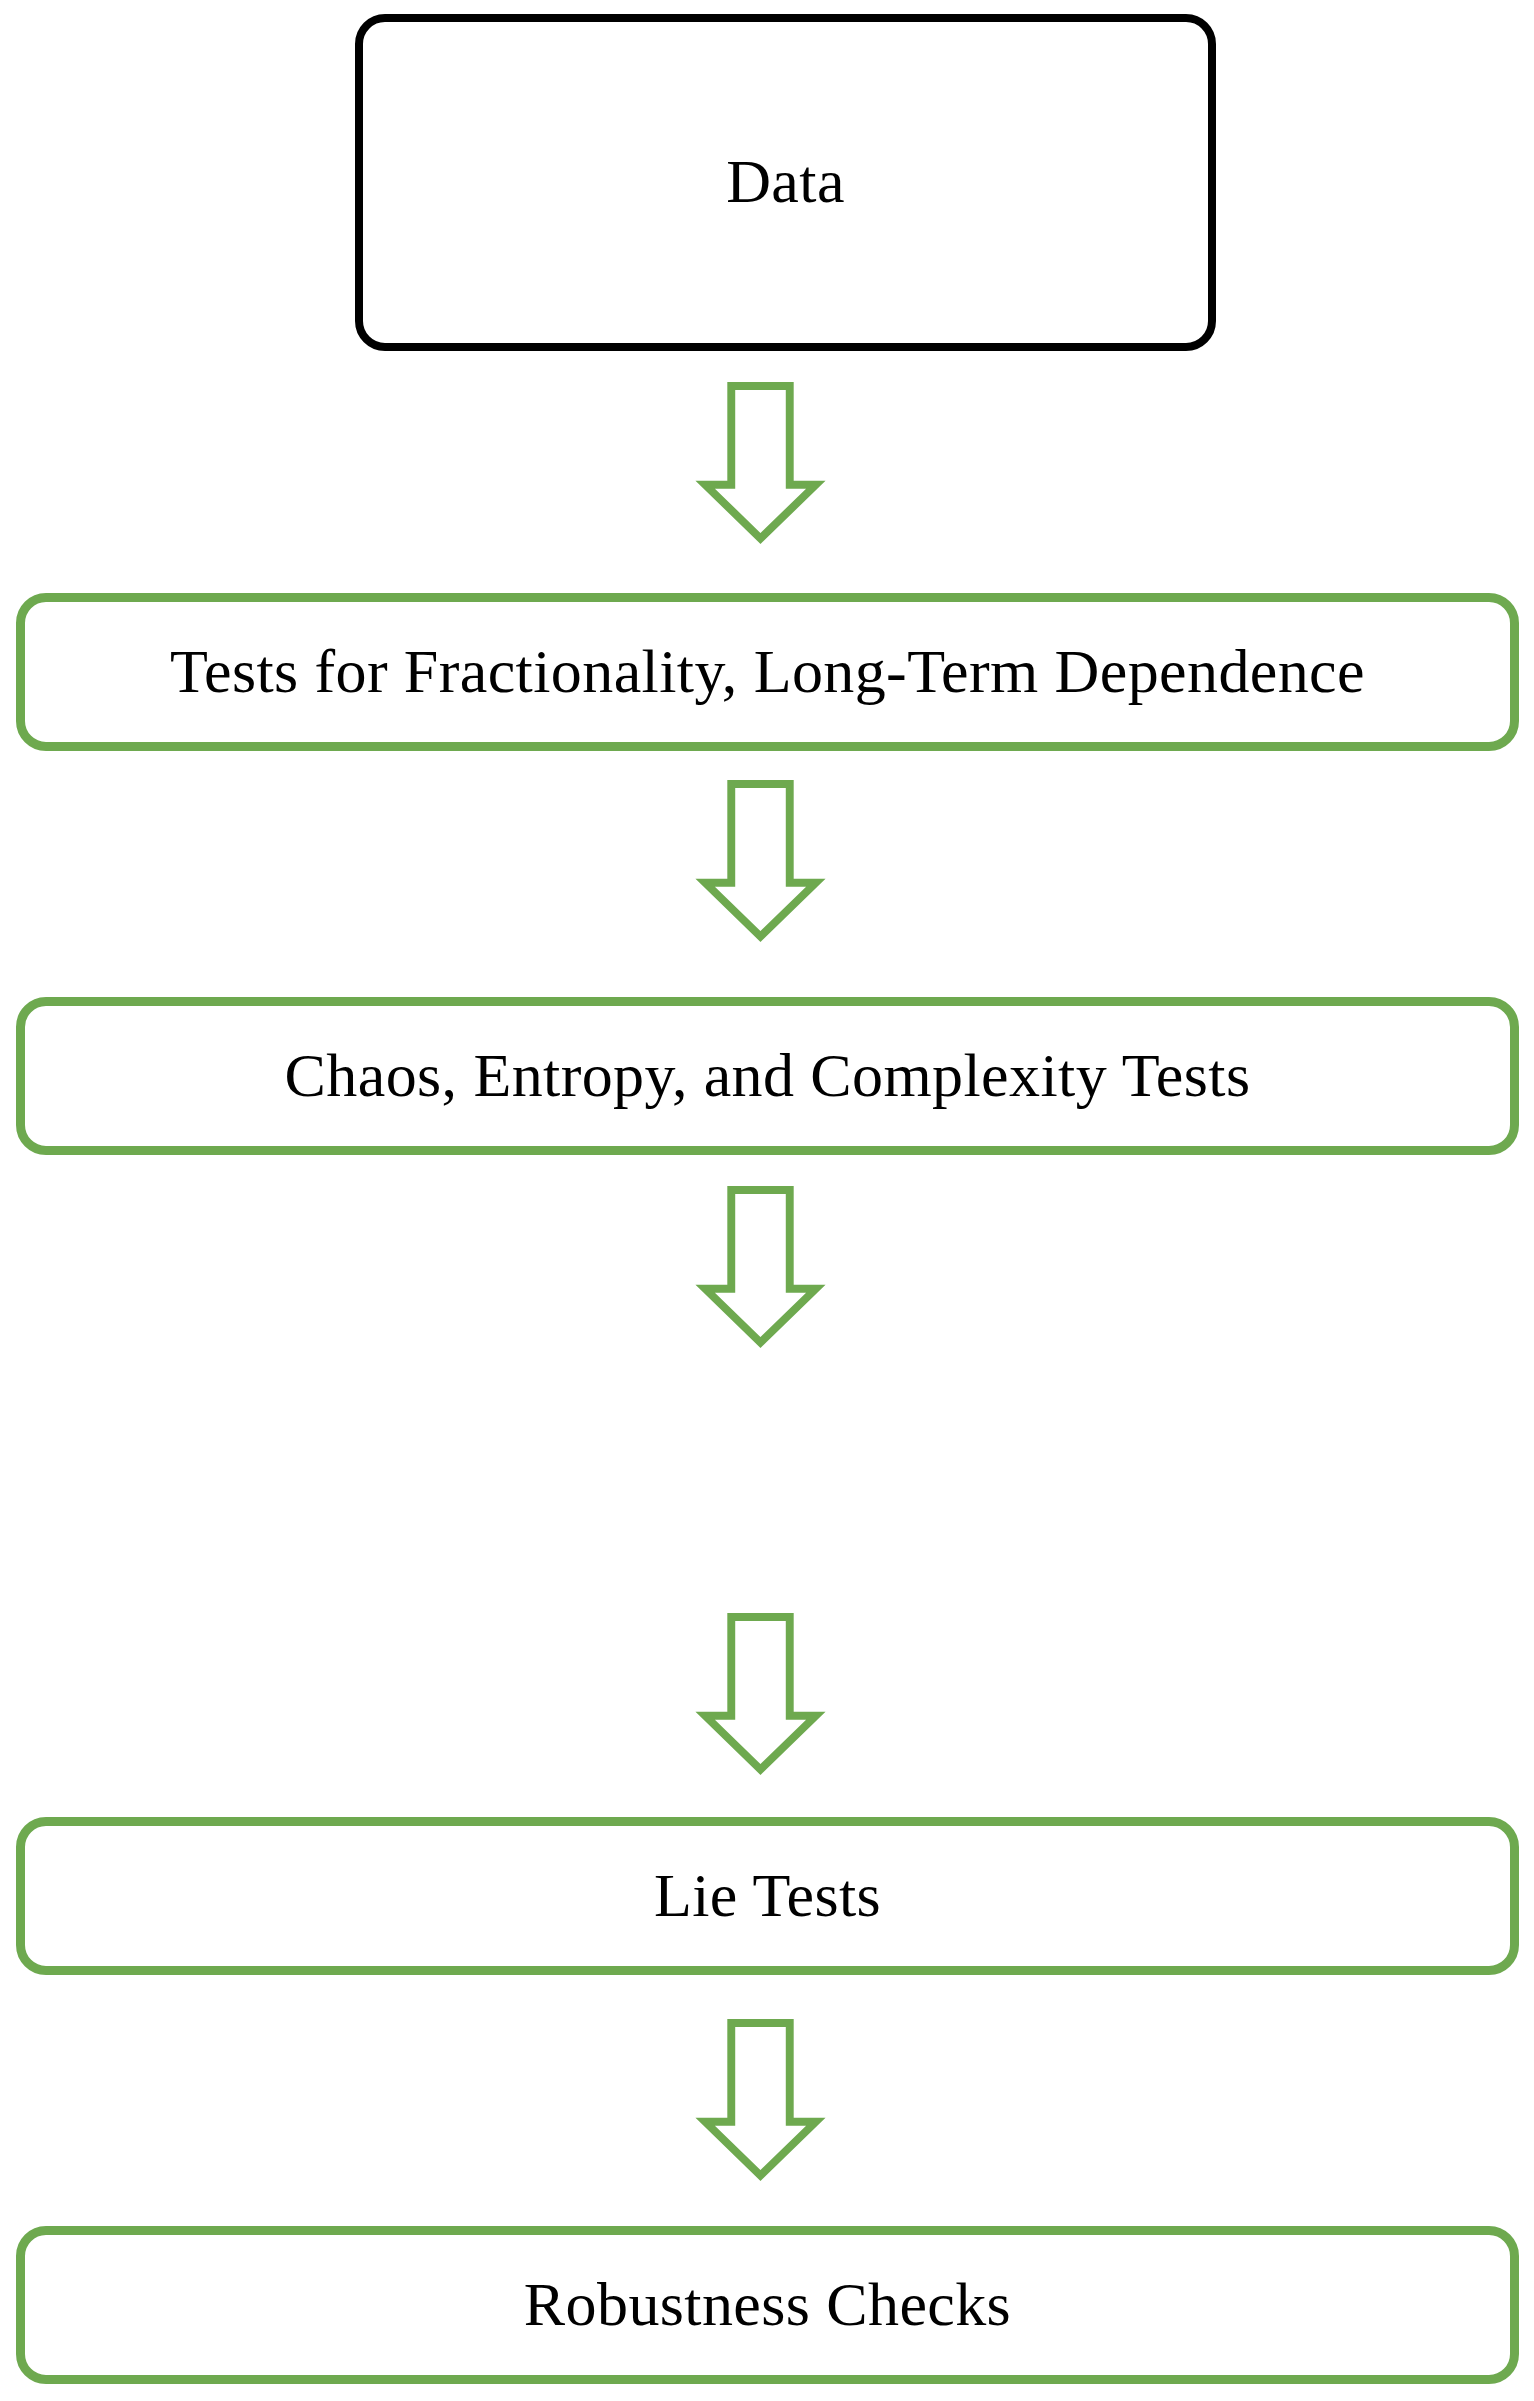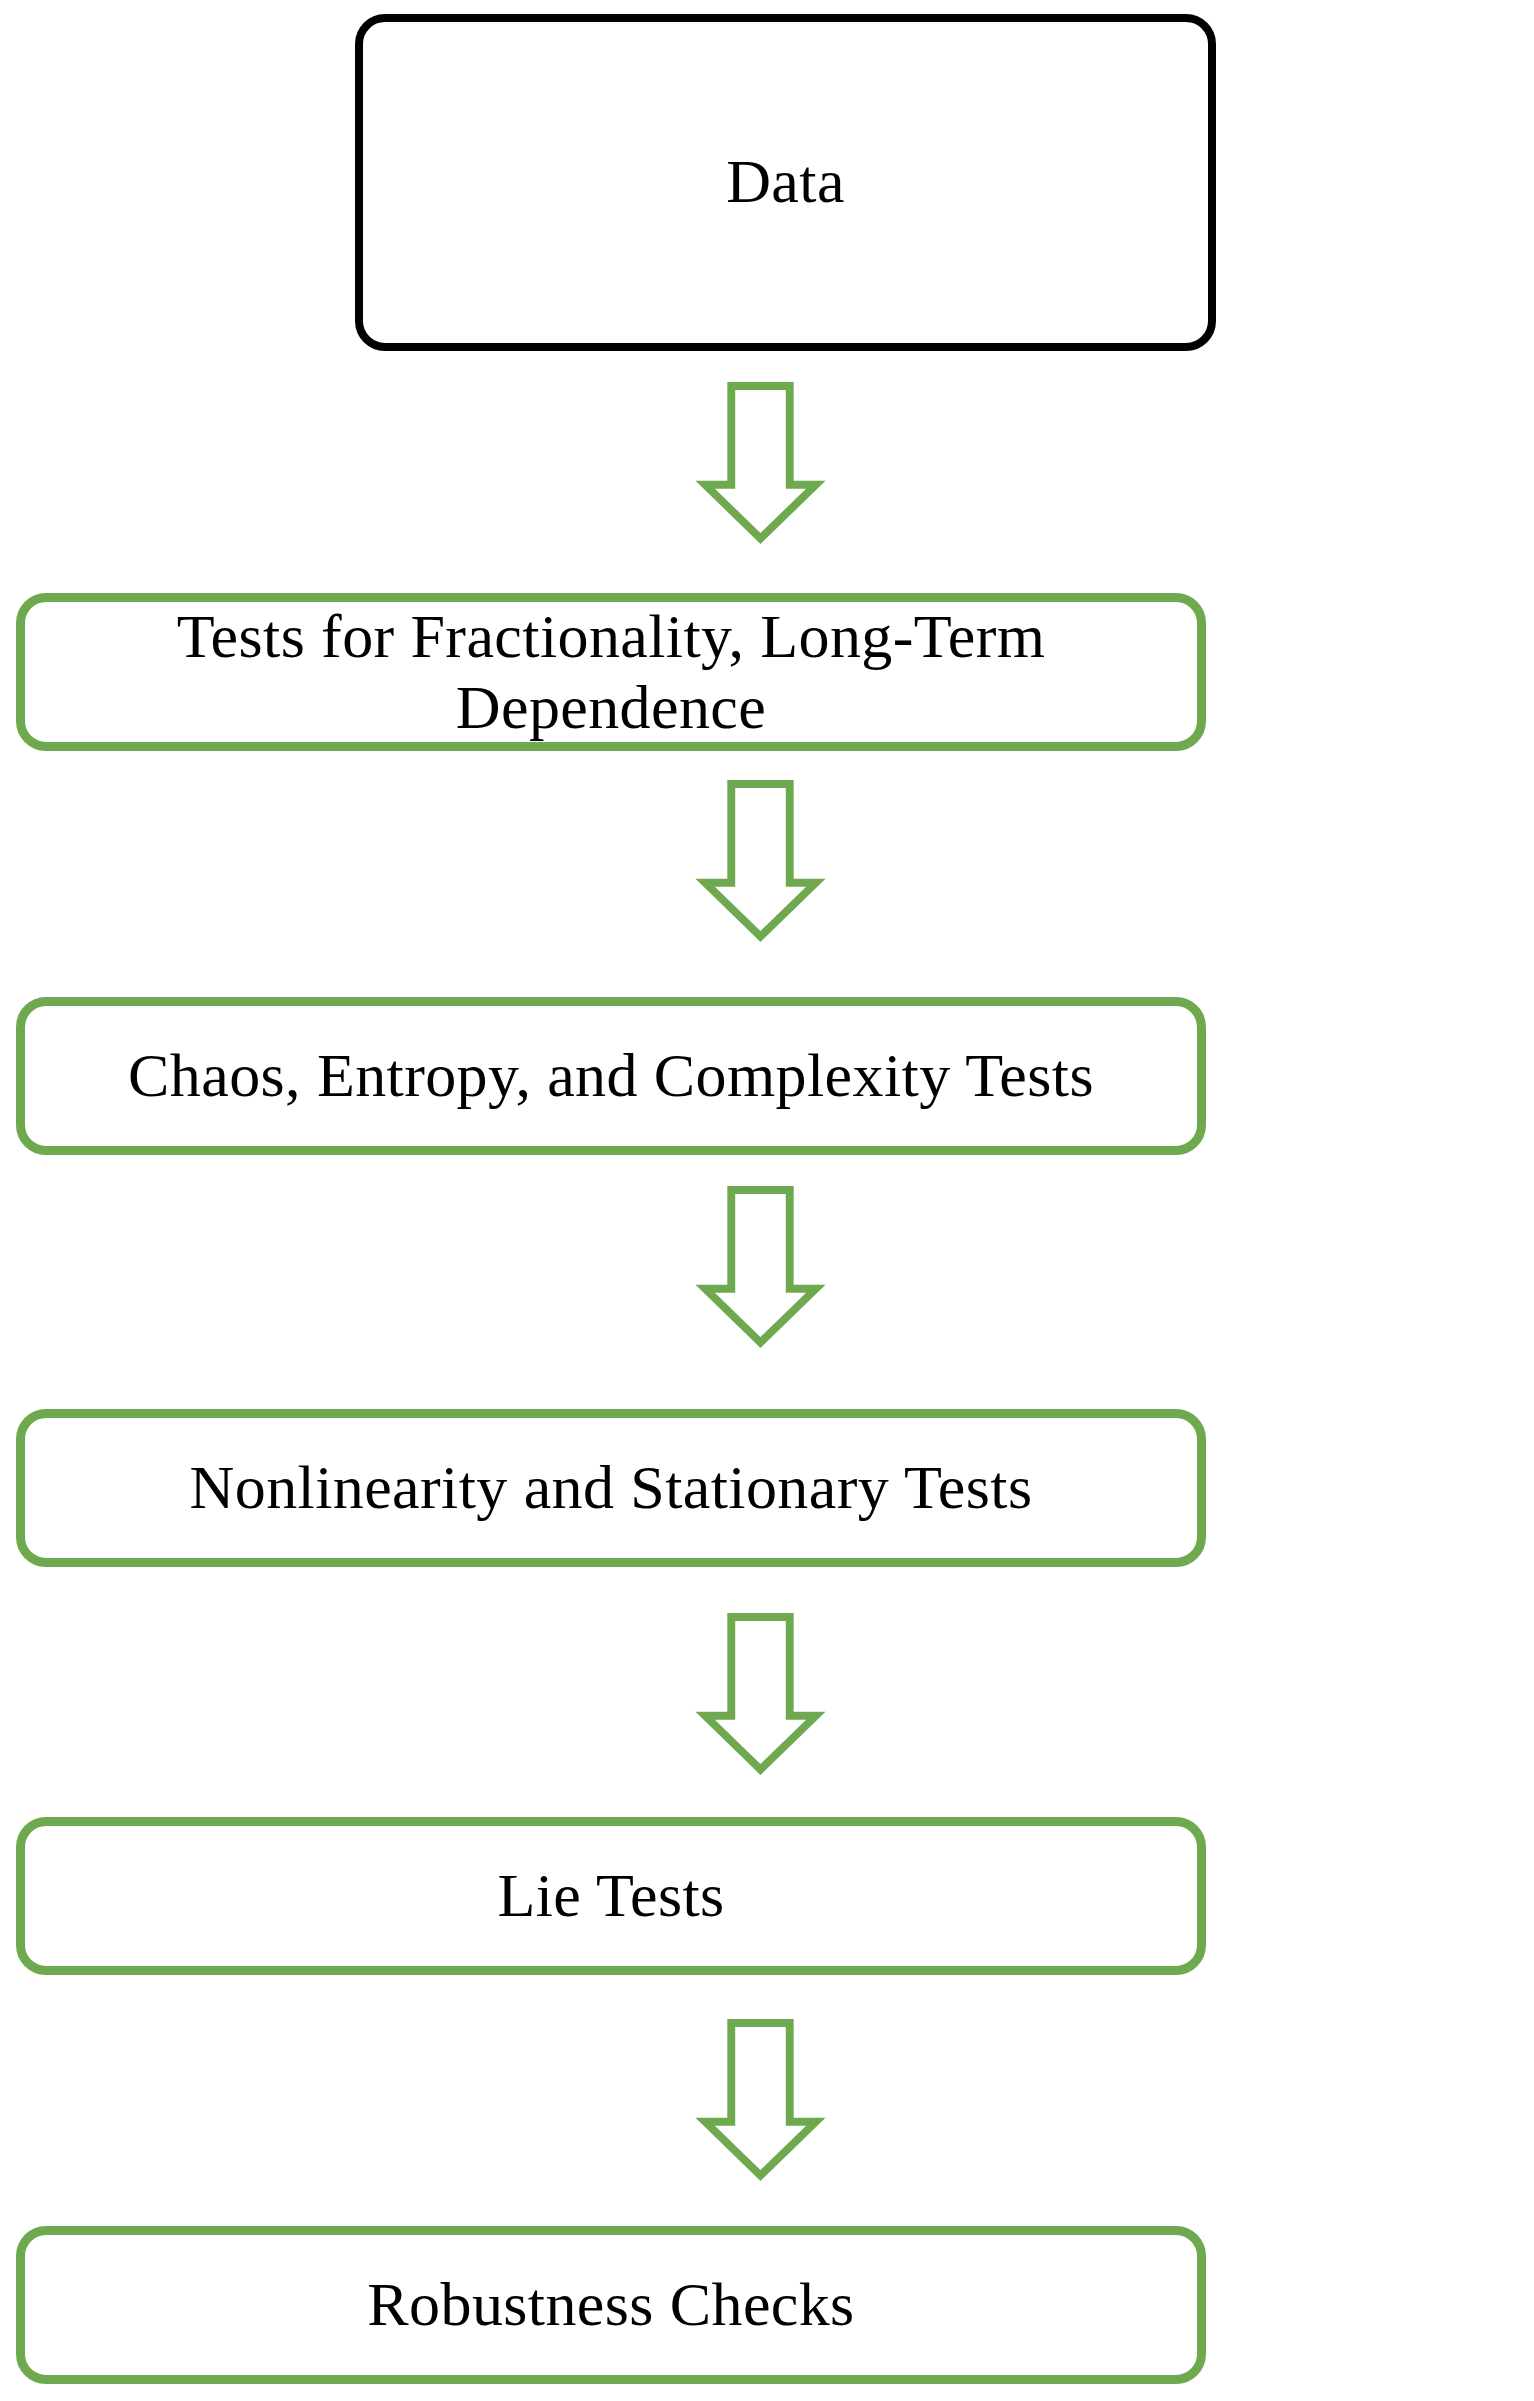--- a/index.html
+++ b/index.html
@@ -31,21 +31,21 @@
     letter-spacing:0.4px;
   }
   .node-start{
     left:355px; top:13.5px;
     width:861px; height:337px;
     border:8px solid var(--black);
     border-radius:30px;
   }
   .node-process{
     left:16px;
-    width:1190px; height:158px;
+    width:1503px; height:158px;
     border:9.5px solid var(--green);
     border-radius:30px;
   }
   .node-process.p1{top:593px;}
   .node-process.p2{top:991px;margin-top:6px;}
   .node-process.p3{top:1409px;}
   .node-process.p4{top:1817px;}
   .node-process.p5{top:2226px;text-align:right;}
   .arrow{
     position:absolute;
@@ -93,23 +93,20 @@
   <div class="node node-process p2">
     <span>Chaos, Entropy, and Complexity Tests</span>
   </div>
 
   <div class="arrow a3">
     <svg viewBox="0 0 150 205" xmlns="http://www.w3.org/2000/svg" aria-hidden="true">
       <polygon points="38,5 112,5 112,130 145,130 75,198 5,130 38,130"></polygon>
     </svg>
   </div>
 
-  <div class="node node-process p3">
-    <span>Nonlinearity and Stationary Tests</span>
-  </div>
 
   <div class="arrow a4">
     <svg viewBox="0 0 150 205" xmlns="http://www.w3.org/2000/svg" aria-hidden="true">
       <polygon points="38,5 112,5 112,130 145,130 75,198 5,130 38,130"></polygon>
     </svg>
   </div>
 
   <div class="node node-process p4">
     <span>Lie Tests</span>
   </div>

